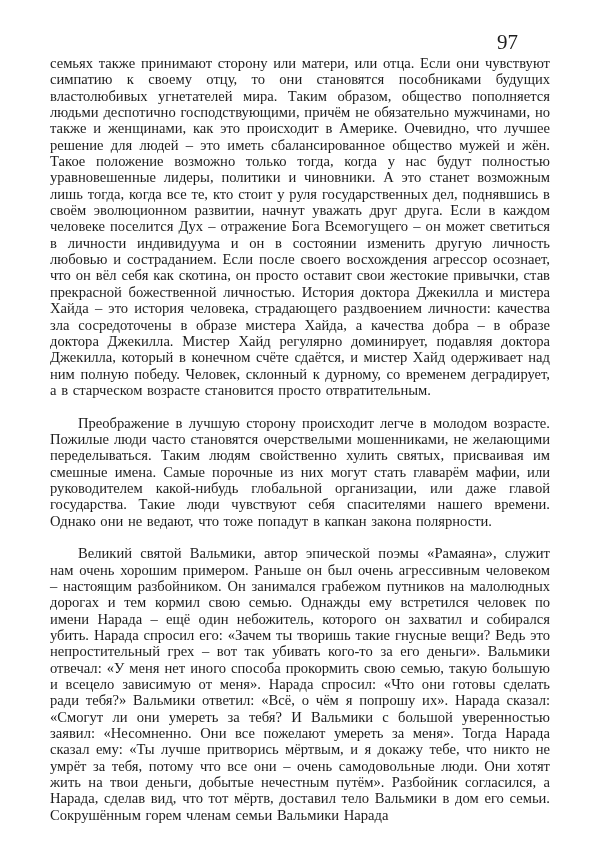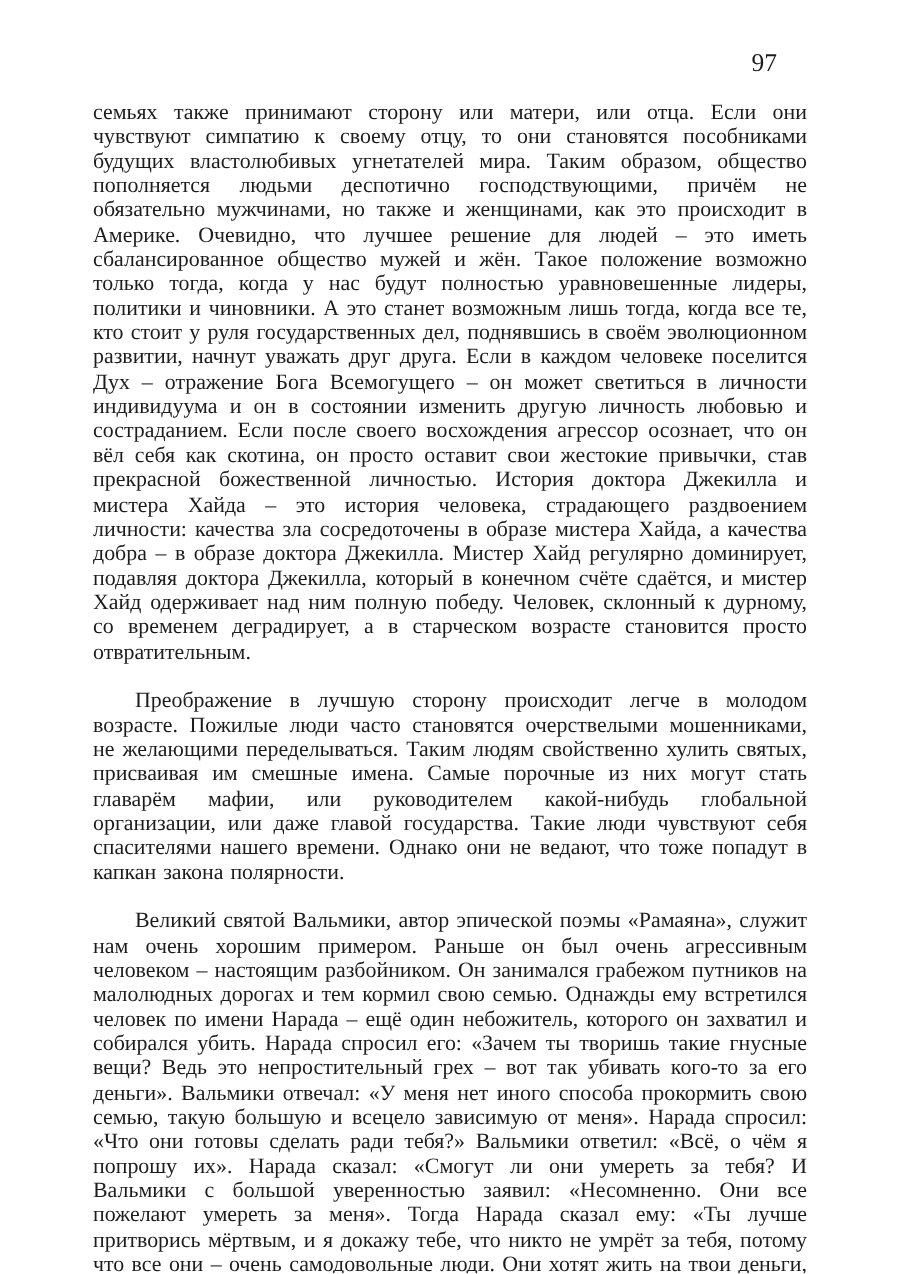--- a/index.html
+++ b/index.html
@@ -13,35 +13,35 @@
     height: 849px;
     background: #ffffff;
     font-family: "Liberation Serif", "DejaVu Serif", serif;
     color: #1c1c1c;
     overflow: hidden;
   }
   .page-number {
     position: absolute;
     top: 34px;
     right: 82px;
-    font-size: 17px;
+    font-size: 21px;
     line-height: 16px;
   }
   .text-body {
     position: absolute;
     top: 55px;
     left: 50px;
     width: 500px;
     font-size: 14.6px;
     line-height: 16.35px;
     text-align: justify;
     word-spacing: 1px;
   }
   .para {
-    margin: 12px;
+    margin: 0;
   }
   .para + .para {
     margin-top: 16.35px;
   }
   .para.indent {
     text-indent: 28px;
   }
 </style>
 </head>
 <body>

